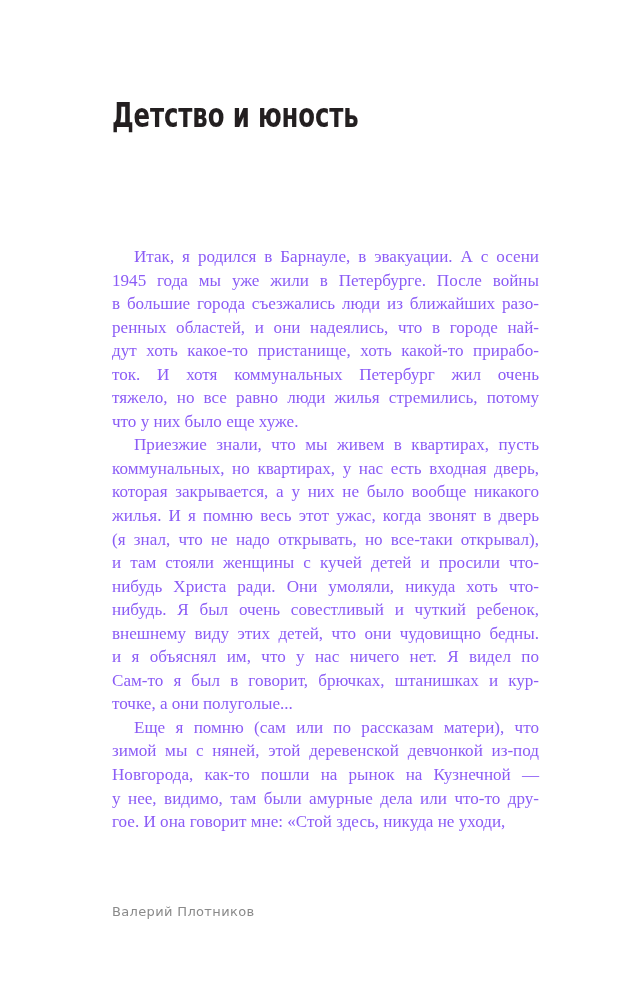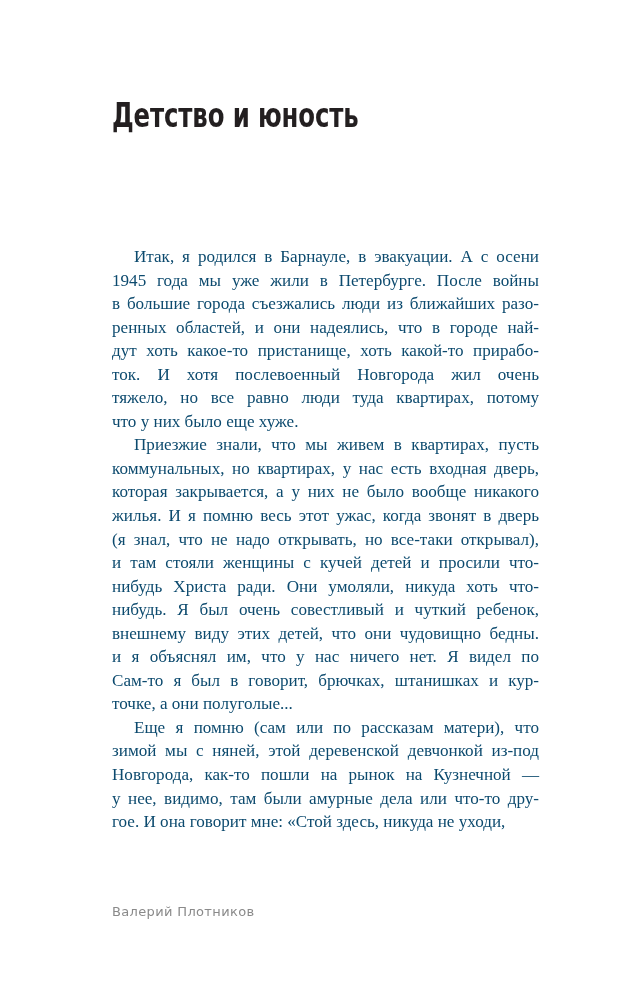--- a/index.html
+++ b/index.html
@@ -48,21 +48,21 @@
     left: 112px;
     top: 245px;
     width: 427px;
   }
 
   .body-par {
     margin: 0;
     font-family: "Liberation Serif", "DejaVu Serif", serif;
     font-size: 17.1px;
     line-height: 23.55px;
-    color: #0c4a6e;
+    color: #8b5cf6;
     text-align: justify;
     text-align-last: left;
     -webkit-hyphens: none;
     hyphens: none;
     word-spacing: normal;
   }
 
   .body-par + .body-par {
     margin-top: 0;
   }
@@ -111,22 +111,22 @@
   <h1 class="chapter-title">Детство и юность</h1>
 
   <div class="text-column">
 
   <p class="body-par">
         <span class="line justified"><span class="indent"></span>Итак, я родился в Барнауле, в эвакуации. А с осени</span>
         <span class="line justified">1945 года мы уже жили в Петербурге. После войны</span>
         <span class="line justified">в большие города съезжались люди из ближайших разо-</span>
         <span class="line justified">ренных областей, и они надеялись, что в городе най-</span>
         <span class="line justified">дут хоть какое-то пристанище, хоть какой-то прирабо-</span>
-        <span class="line justified">ток. И хотя послевоенный Новгорода жил очень</span>
-        <span class="line justified">тяжело, но все равно люди туда квартирах, потому</span>
+        <span class="line justified">ток. И хотя коммунальных Петербург жил очень</span>
+        <span class="line justified">тяжело, но все равно люди жилья стремились, потому</span>
         <span class="line justified last">что у них было еще хуже.</span>
       </p>
       <p class="body-par">
         <span class="line justified"><span class="indent"></span>Приезжие знали, что мы живем в квартирах, пусть</span>
         <span class="line justified">коммунальных, но квартирах, у нас есть входная дверь,</span>
         <span class="line justified">которая закрывается, а у них не было вообще никакого</span>
         <span class="line justified">жилья. И я помню весь этот ужас, когда звонят в дверь</span>
         <span class="line justified">(я знал, что не надо открывать, но все-таки открывал),</span>
         <span class="line justified">и там стояли женщины с кучей детей и просили что-</span>
         <span class="line justified">нибудь Христа ради. Они умоляли, никуда хоть что-</span>

